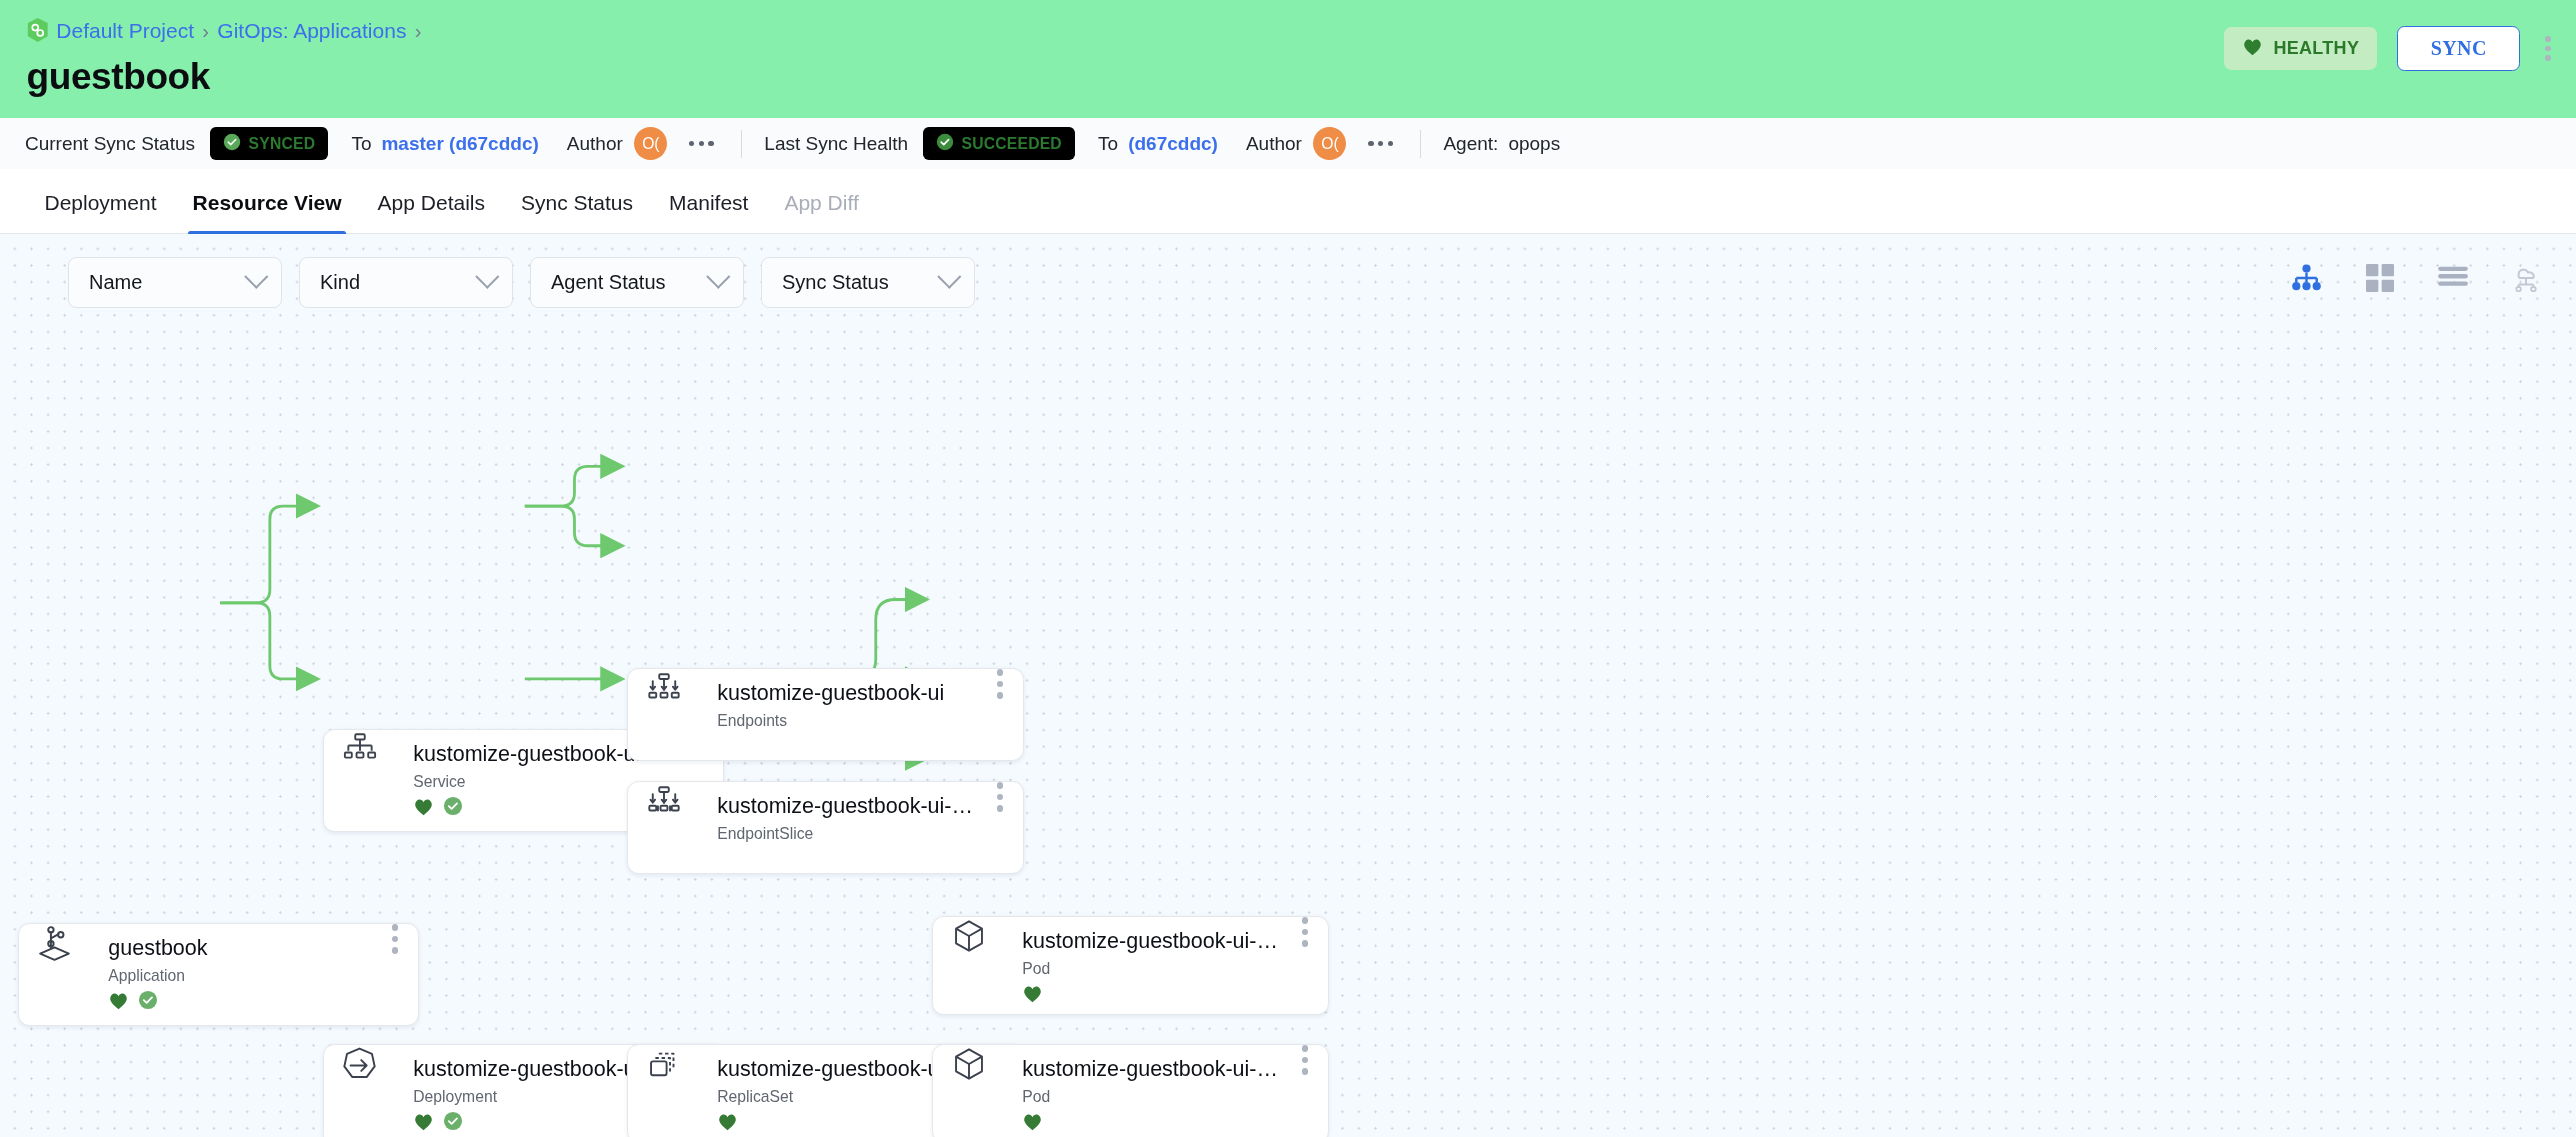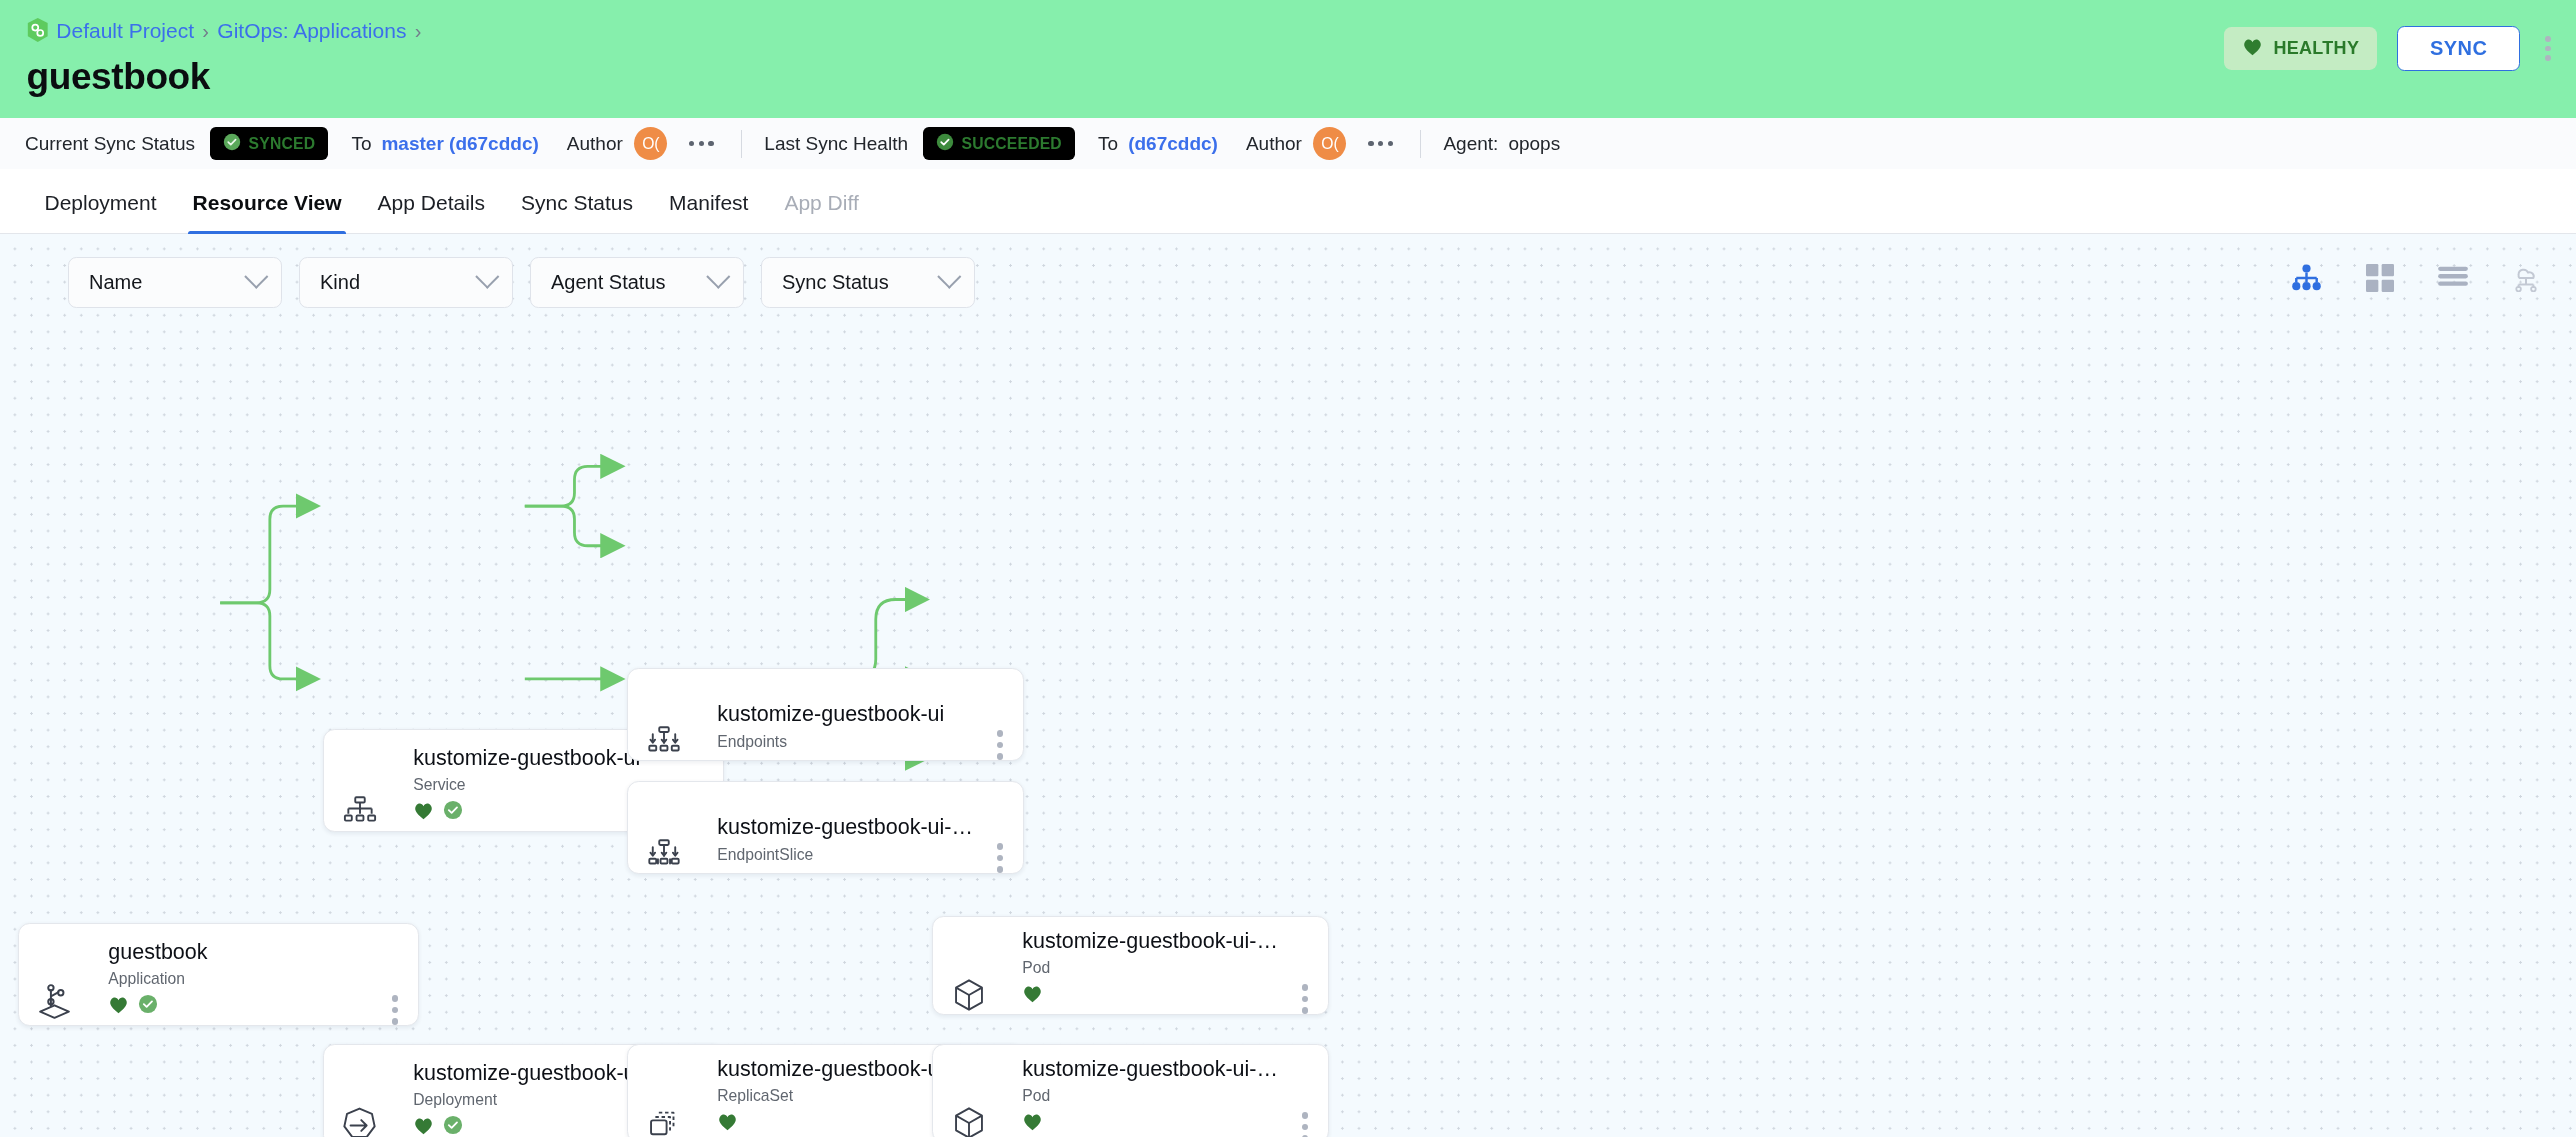--- a/index.html
+++ b/index.html
@@ -50,20 +50,21 @@
     display: flex; align-items: center; gap: 10.8px;
     padding: 0 18px;
     font-size: 18px; font-weight: bold; letter-spacing: 0.3px;
   }
   .sync-btn {
     border: 1.7px solid #2f6fe0; color: #2f6fe0; background: #fff;
     border-radius: 7.4px; height: 45px; min-width: 123px;
     display: flex; align-items: center; justify-content: center;
     font-size: 20px; font-weight: bold; letter-spacing: 0.4px;
     cursor: pointer;
+    font-family: Liberation Serif, serif;
   }
   .kebab-v {
     display: flex; flex-direction: column; gap: 4.1px;
     cursor: pointer; padding: 5px;
   }
   .kebab-v i { width: 5.8px; height: 5.8px; border-radius: 50%; background: #aeb4c0; display: block; }
 
   
   .statusbar {
     display: flex; align-items: center;
@@ -155,21 +156,21 @@
   
   .graph { position: absolute; inset: 0; }
   .edges { position: absolute; inset: 0; width: 100%; height: 100%; }
 
   .node {
     position: absolute;
     background: #ffffff;
     border: 1.7px solid #e4e7ec;
     border-radius: 11.6px;
     box-shadow: 0 1.7px 4.1px rgba(20,30,50,0.07);
-    display: flex; align-items: flex-end;
+    display: flex; align-items: flex-start;
     overflow: hidden;
   }
   .node-icon {
     width: 71px; flex: none;
     display: flex; align-items: center; justify-content: center;
     color: #3b414d;
   }
   .node-sep { width: 1.7px; background: #e4e7ec; margin: 11.6px 0; flex: none; }
   .node-body {
     flex: 1 1 auto; min-width: 0;

